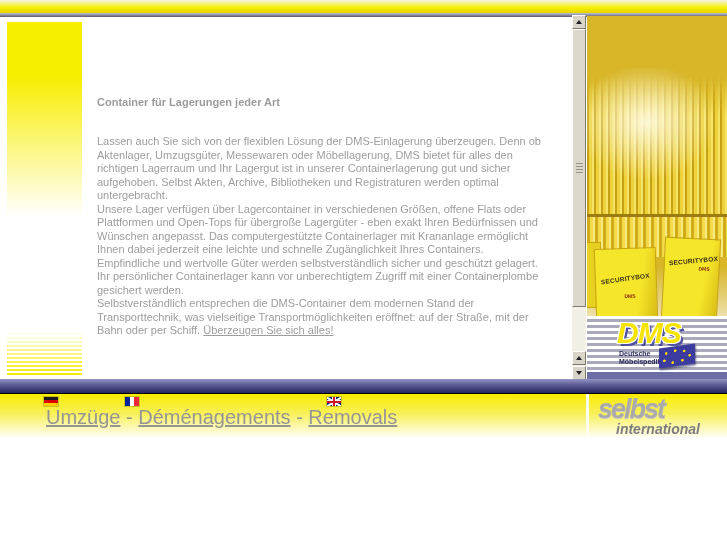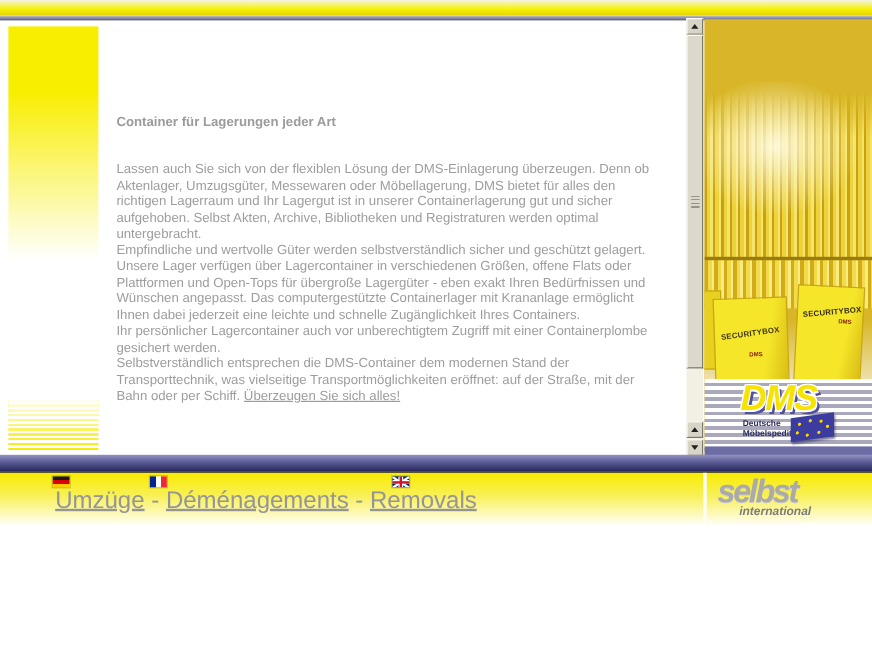--- a/index.html
+++ b/index.html
@@ -105,41 +105,41 @@
   .flag-uk .crossh2{position:absolute;left:0;top:3.5px;width:14px;height:2px;background:#cf142b;}
 
   .langlinks{position:absolute;left:10px;top:12px;font-size:20px;font-weight:normal;color:#959595;
     letter-spacing:0;margin-left:36px;}
   .langlinks a{color:#959595;text-decoration:underline;cursor:pointer;}
   .langlinks .sep{text-decoration:none;}
 
   .brand{position:absolute;left:598px;top:0px;width:125px;height:43px;}
   .brand-main{position:absolute;left:0;top:0;font-size:27px;font-weight:bold;font-style:italic;
     color:#aaaaaa;letter-spacing:-2px;text-shadow:0 1px 0 #c9c9c9;}
-  .brand-sub{position:absolute;left:18px;top:27px;font-size:10px;font-style:italic;font-weight:bold;color:#7c7c7c;}
+  .brand-sub{position:absolute;left:18px;top:27px;font-size:14px;font-style:italic;font-weight:bold;color:#7c7c7c;}
 </style>
 </head>
 <body>
 
 <div class="page">
 
   <div class="topstrip">
     <div class="impressum">Impressum</div>
   </div>
   <div class="topsep"></div>
 
   <div class="leftbox"></div>
   <div class="leftstripes"></div>
 
   <div class="subtitle">Container für Lagerungen jeder Art</div>
   <div class="bodytext">
     <div>Lassen auch Sie sich von der flexiblen Lösung der DMS-Einlagerung überzeugen. Denn ob Aktenlager, Umzugsgüter, Messewaren oder Möbellagerung, DMS bietet für alles den richtigen Lagerraum und Ihr Lagergut ist in unserer Containerlagerung gut und sicher aufgehoben. Selbst Akten, Archive, Bibliotheken und Registraturen werden optimal untergebracht.</div>
+    <div>Unsere Lager verfügen über Lagercontainer in verschiedenen Größen, offene Flats oder Plattformen und Open-Tops für übergroße Lagergüter - eben exakt Ihren Bedürfnissen und Wünschen angepasst. Das computergestützte Containerlager mit Krananlage ermöglicht Ihnen dabei jederzeit eine leichte und schnelle Zugänglichkeit Ihres Containers.</div>
     <div>Empfindliche und wertvolle Güter werden selbstverständlich sicher und geschützt gelagert.</div>
-    <div>Unsere Lager verfügen über Lagercontainer in verschiedenen Größen, offene Flats oder Plattformen und Open-Tops für übergroße Lagergüter - eben exakt Ihren Bedürfnissen und Wünschen angepasst. Das computergestützte Containerlager mit Krananlage ermöglicht Ihnen dabei jederzeit eine leichte und schnelle Zugänglichkeit Ihres Containers.</div>
-    <div>Ihr persönlicher Lagercontainer auch vor unberechtigtem Zugriff mit einer Containerplombe gesichert werden.</div>
+    <div>Ihr persönlicher Containerlager kann vor unberechtigtem Zugriff mit einer Containerplombe gesichert werden.</div>
     <div><span>Selbstverständlich entsprechen die DMS-Container dem modernen Stand der Transporttechnik, was vielseitige Transportmöglichkeiten eröffnet: auf der Straße, mit der Bahn oder per Schiff. </span><a>Überzeugen Sie sich alles!</a></div>
   </div>
 
   <div class="sb">
     <div class="sb-btn" style="top:0;">
       <span class="tri-up"></span>
     </div>
     <div class="sb-thumb">
       <span class="sb-grip"></span>
     </div>

